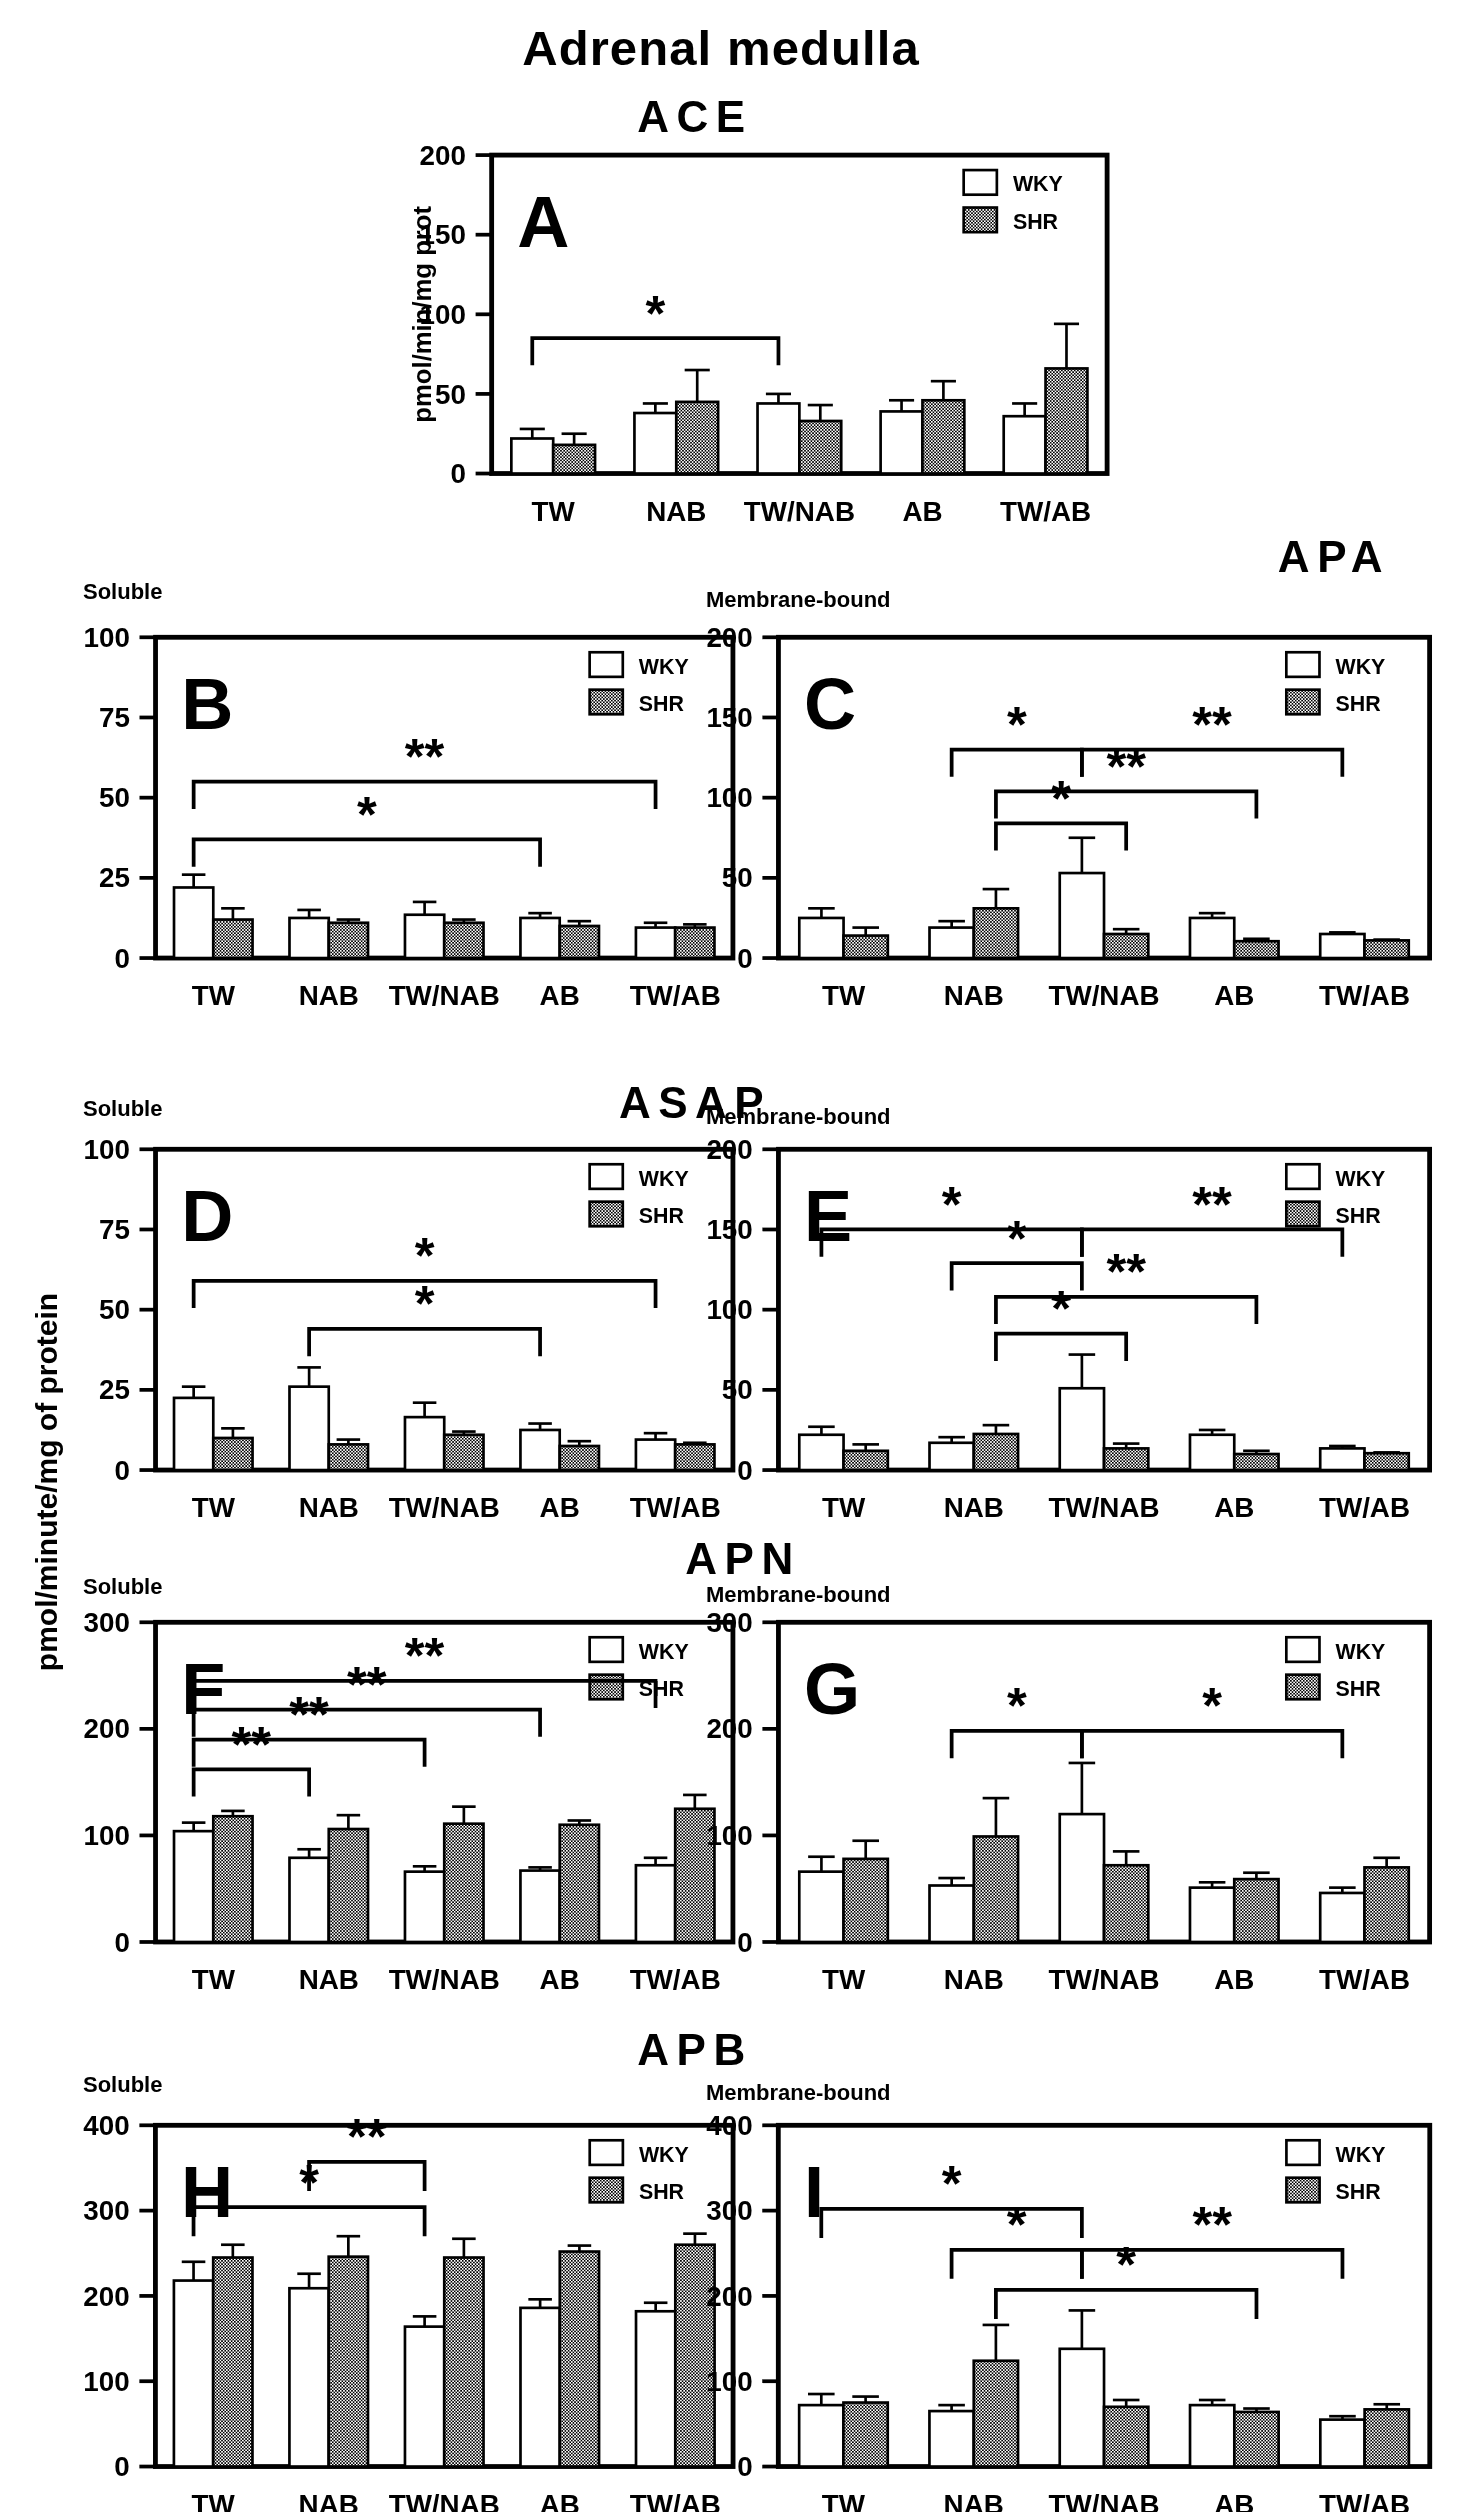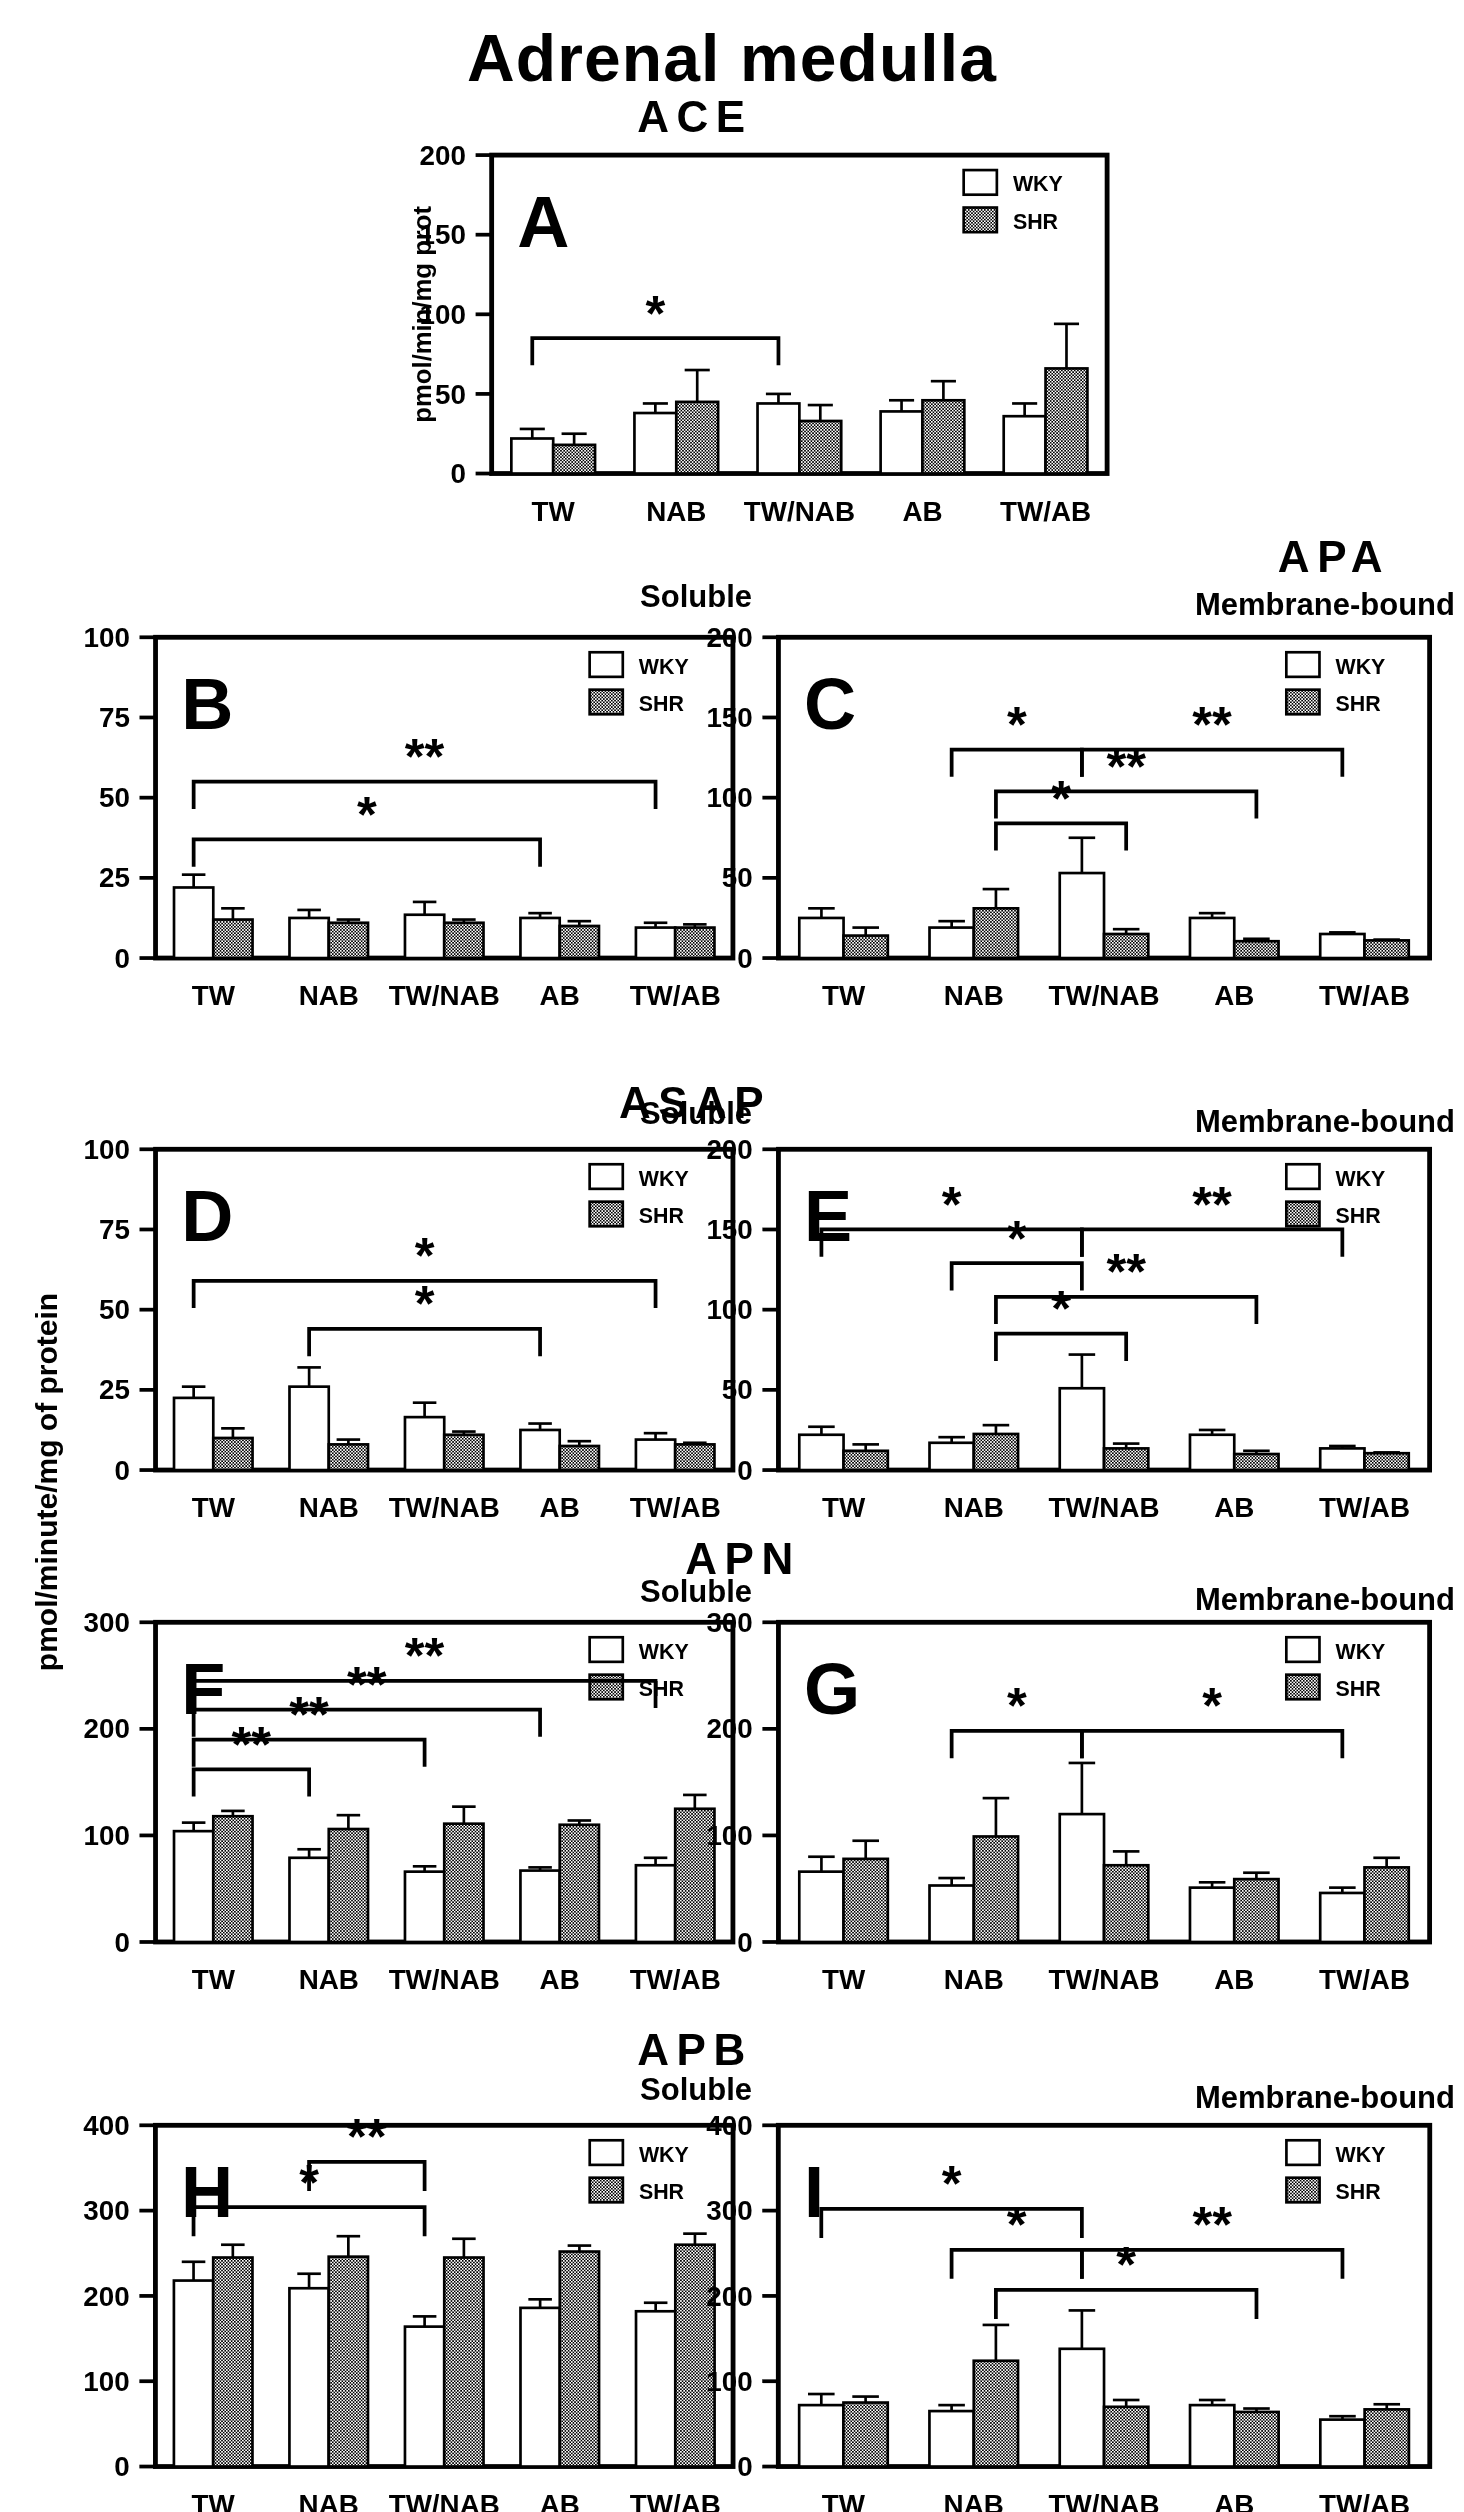--- a/index.html
+++ b/index.html
@@ -1,20 +1,20 @@
 <!DOCTYPE html>
 <html style="font-size:8.6px"><head>
 <meta charset="utf-8">
 <style>
   html,body{margin:0;padding:0;background:#ffffff;}
   body{width:1465px;height:2512px;position:relative;font-family:"Liberation Sans","DejaVu Sans",sans-serif;color:#000;}
   .abs{position:absolute;}
-  .fig-title{left:0;top:20.3px;width:1442px;text-align:center;font-size:66px;font-weight:bold;letter-spacing:1.1px;margin-left:11px;}
+  .fig-title{left:0;top:20.3px;width:1442px;text-align:center;font-size:49px;font-weight:bold;letter-spacing:1.1px;}
   .section-title{left:0;width:1390px;text-align:center;font-size:44px;font-weight:bold;letter-spacing:7.5px;}
-  .subtitle{text-align:right;font-size:31px;font-weight:bold;}
+  .subtitle{text-align:left;font-size:22px;font-weight:bold;}
   .subtitle.left{left:83px;width:669px;}
   .subtitle.right{left:706px;width:749px;margin-top:8px;}
   .vlabel{left:47px;top:1482px;transform:translate(-50%,-50%) rotate(-90deg);white-space:nowrap;
           font-size:30px;font-weight:bold;}
   .chart-mount{position:absolute;}
   svg{overflow:visible;display:block;}
   svg text{font-family:"Liberation Sans","DejaVu Sans",sans-serif;font-weight:bold;fill:#000;}
 </style>
 </head>
 <body>

